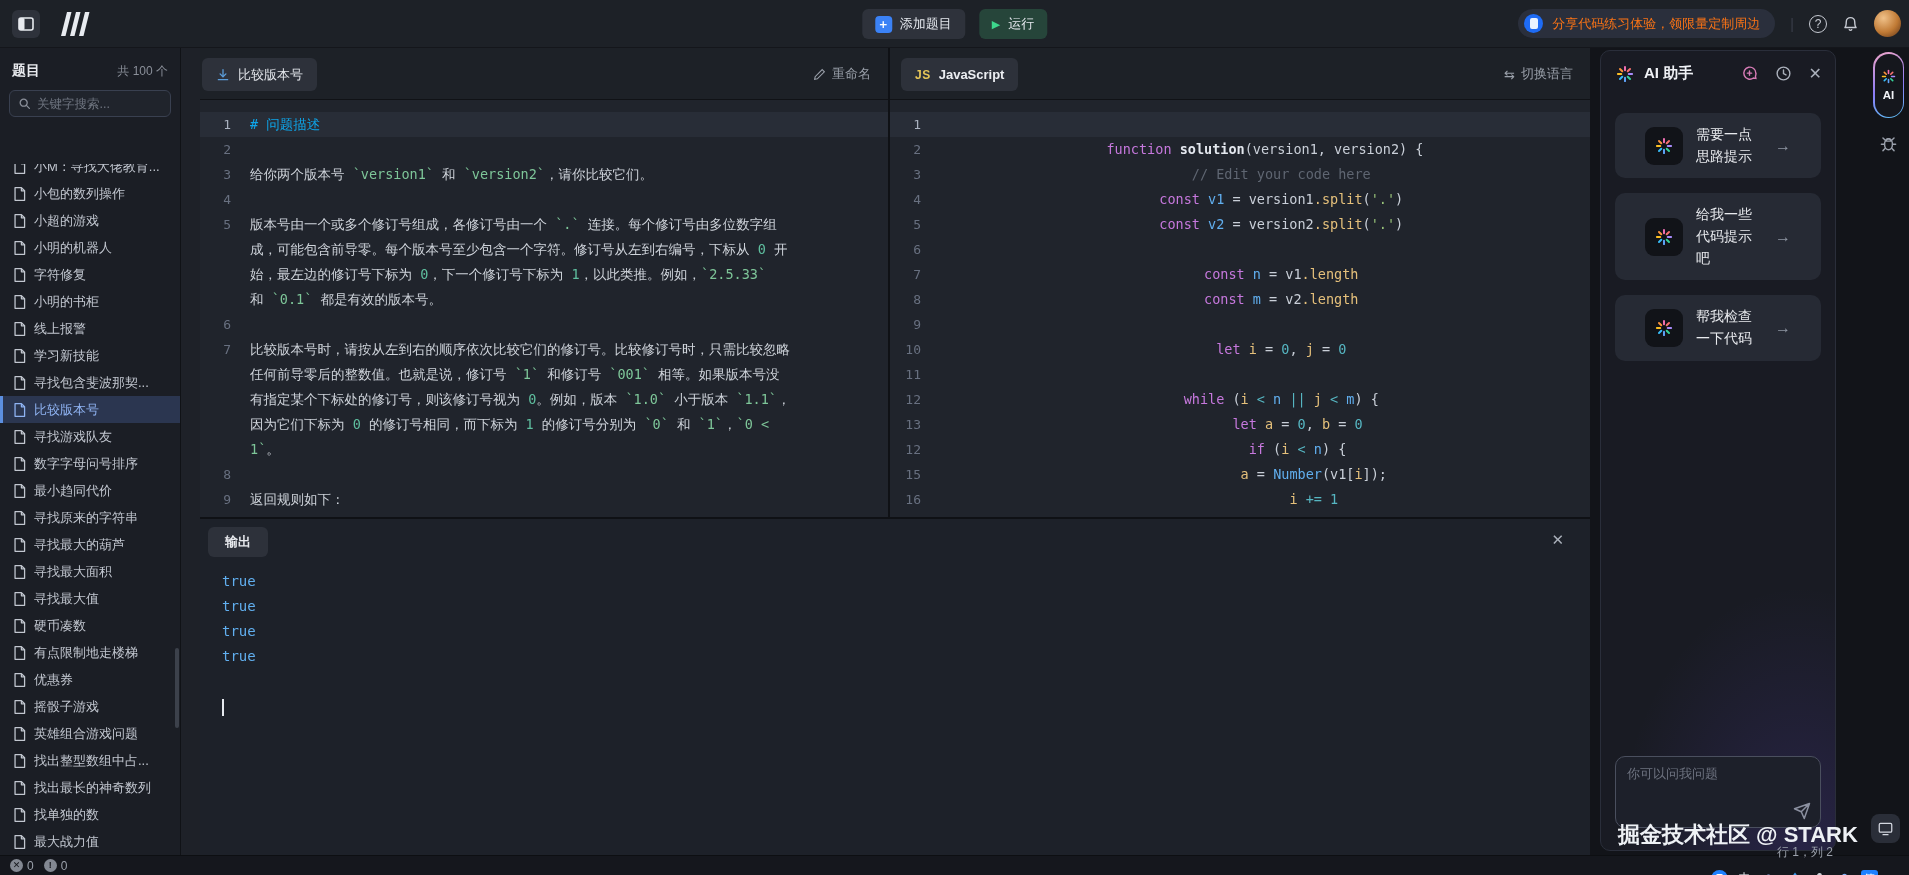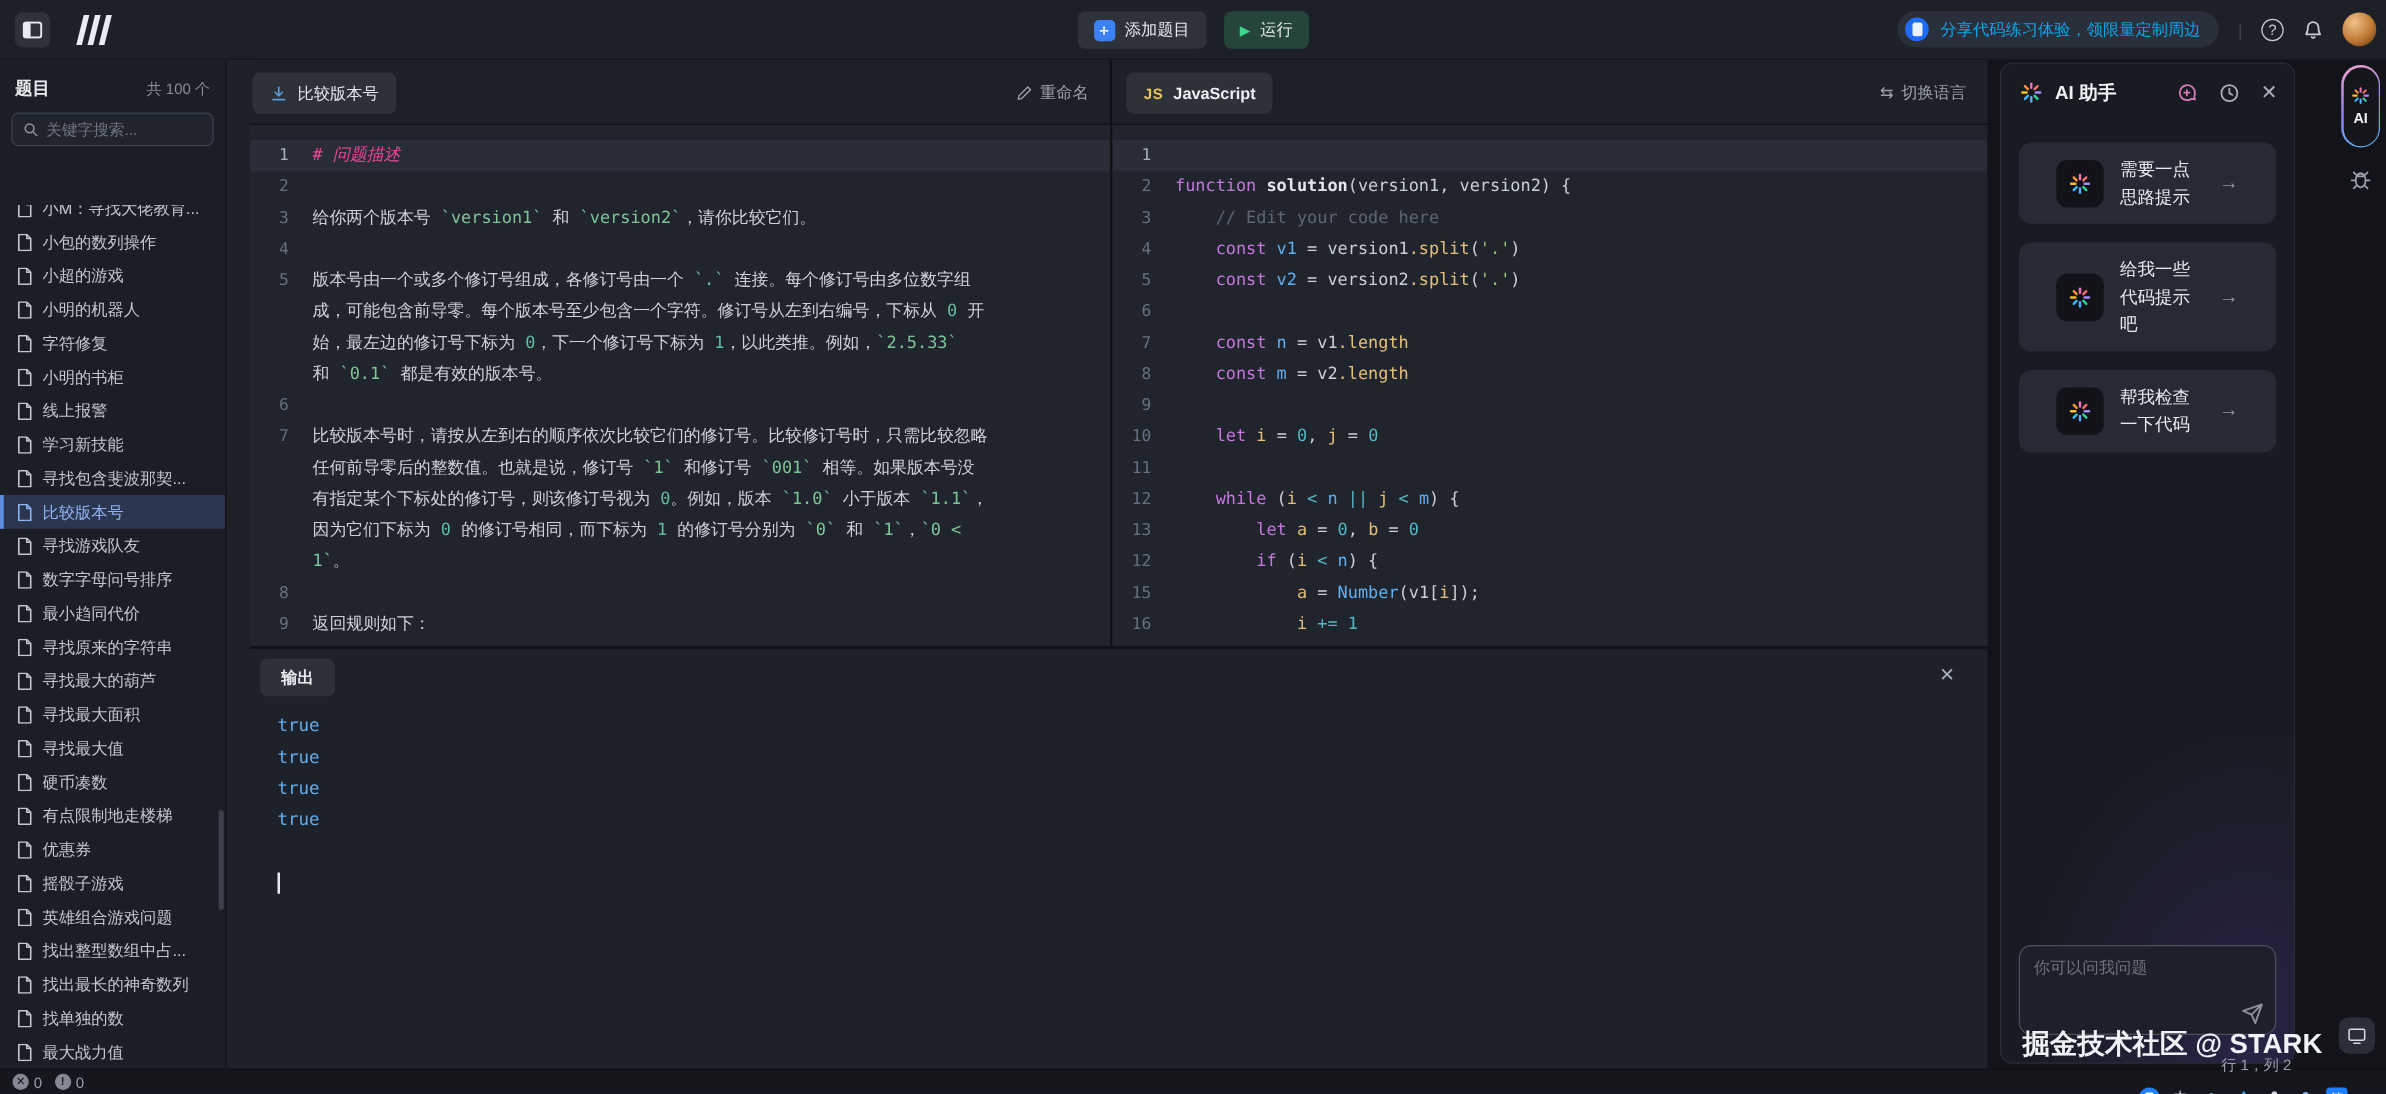--- a/index.html
+++ b/index.html
@@ -14,21 +14,21 @@
   #center-actions{position:absolute;left:50%;top:9px;transform:translateX(-50%);display:flex;gap:14px;}
   .tb-btn{height:30px;border-radius:6px;display:flex;align-items:center;gap:8px;padding:0 13px;font-size:13px;color:#e5e8ee;cursor:pointer;}
   #add-btn{background:#2e323b;}
   #add-ico{width:17px;height:17px;border-radius:4px;background:#3b82f6;color:#fff;font-size:12px;font-weight:bold;display:flex;align-items:center;justify-content:center;line-height:1;}
   #run-btn{background:#26453a;}
   #run-ico{color:#3dd68c;font-size:11px;}
   #right-actions{position:absolute;right:8px;top:9px;display:flex;align-items:center;gap:15px;}
   #banner-pill{height:29px;border-radius:15px;background:#2a2f3c;display:flex;align-items:center;gap:9px;padding:0 15px 0 6px;cursor:pointer;}
   #banner-ico{width:19px;height:19px;border-radius:50%;background:#1e6bf5;display:flex;align-items:center;justify-content:center;}
   #banner-ico i{display:block;width:8px;height:11px;background:#eaf2ff;border-radius:2px;}
-  #banner-pill span{font-size:13px;color:#0ea5e9;}
+  #banner-pill span{font-size:13px;color:#f97316;}
   .tb-div{color:#3a3f4a;font-size:14px;}
   .tb-ico{color:#c6cad2;cursor:pointer;display:flex;align-items:center;}
   #help-ico{width:18px;height:18px;border:1.6px solid #c6cad2;border-radius:50%;font-size:12px;display:flex;align-items:center;justify-content:center;}
   #avatar{width:27px;height:27px;border-radius:50%;background:radial-gradient(circle at 35% 30%,#f0c189,#c07a35 55%,#5c3317);cursor:pointer;}
 
   
   #sidebar{position:absolute;top:48px;left:0;width:181px;bottom:20px;background:#1b1e25;border-right:1px solid #101216;}
   #sb-head{display:flex;justify-content:space-between;align-items:center;padding:14px 12px 8px 12px;}
   #sb-title{font-size:14px;font-weight:bold;color:#e8eaee;}
   #sb-count{font-size:12px;color:#8a8f99;}
@@ -55,34 +55,34 @@
   #code-tab{left:11px;}
   .head-act{position:absolute;top:17px;right:17px;display:flex;align-items:center;gap:6px;font-size:13px;color:#9aa0aa;cursor:pointer;}
   #js-badge{color:#e5c558;font-weight:800;font-size:12px;letter-spacing:.5px;}
   #code-tab b{font-weight:600;color:#eceef2;}
   .ed-body{flex:1;padding-top:12px;overflow:hidden;}
   .ed-line{height:25px;line-height:25px;display:flex;font-size:13.5px;white-space:pre;}
   .ed-line.cur{background:#282d37;}
   .gutter{width:50px;text-align:right;padding-right:19px;color:#687080;flex:none;font-size:13px;}
   .ed-line.cur .gutter{color:#aab2c0;}
   .ltext{flex:1;color:#ced3da;overflow:hidden;}
-  .sg-h{color:#ec4899;font-style:italic;}
+  .sg-h{color:#0ea5e9;}
   .sg-cd{color:#7ec699;}
   .sg-nm{color:#5fbf9f;}
   .tk-kw{color:#c678dd;}
   .tk-fn{color:#e3e7ee;font-weight:600;}
   .tk-var{color:#61afef;}
   .tk-ivar{color:#e5c07b;}
   .tk-prop{color:#e5c07b;}
   .tk-str{color:#98c379;}
   .tk-num{color:#56b6c2;}
   .tk-op{color:#56b6c2;}
   .tk-cmt{color:#5f6672;}
   .tk-call{color:#61afef;}
-  #code-body .ltext{color:#c9cfd8;}
+  #code-body .ltext{color:#c9cfd8;text-align:center;}
 
   
   #output{position:absolute;top:469px;left:0;right:0;bottom:0;background:#1d2129;border-top:2px solid #0f1115;}
   #out-tab{position:absolute;top:8px;left:8px;height:30px;background:#2d313a;border-radius:6px;display:flex;align-items:center;padding:0 17px;font-size:13px;font-weight:bold;color:#e8eaee;cursor:pointer;}
   #out-close{position:absolute;top:12px;right:26px;color:#aab0ba;font-size:15px;cursor:pointer;}
   #out-lines{position:absolute;top:50px;left:22px;right:10px;}
   .out-line{height:25px;line-height:25px;font-size:14px;color:#61afef;}
   .caret{display:inline-block;width:2px;height:17px;background:#e6e9ee;vertical-align:middle;}
 
   

